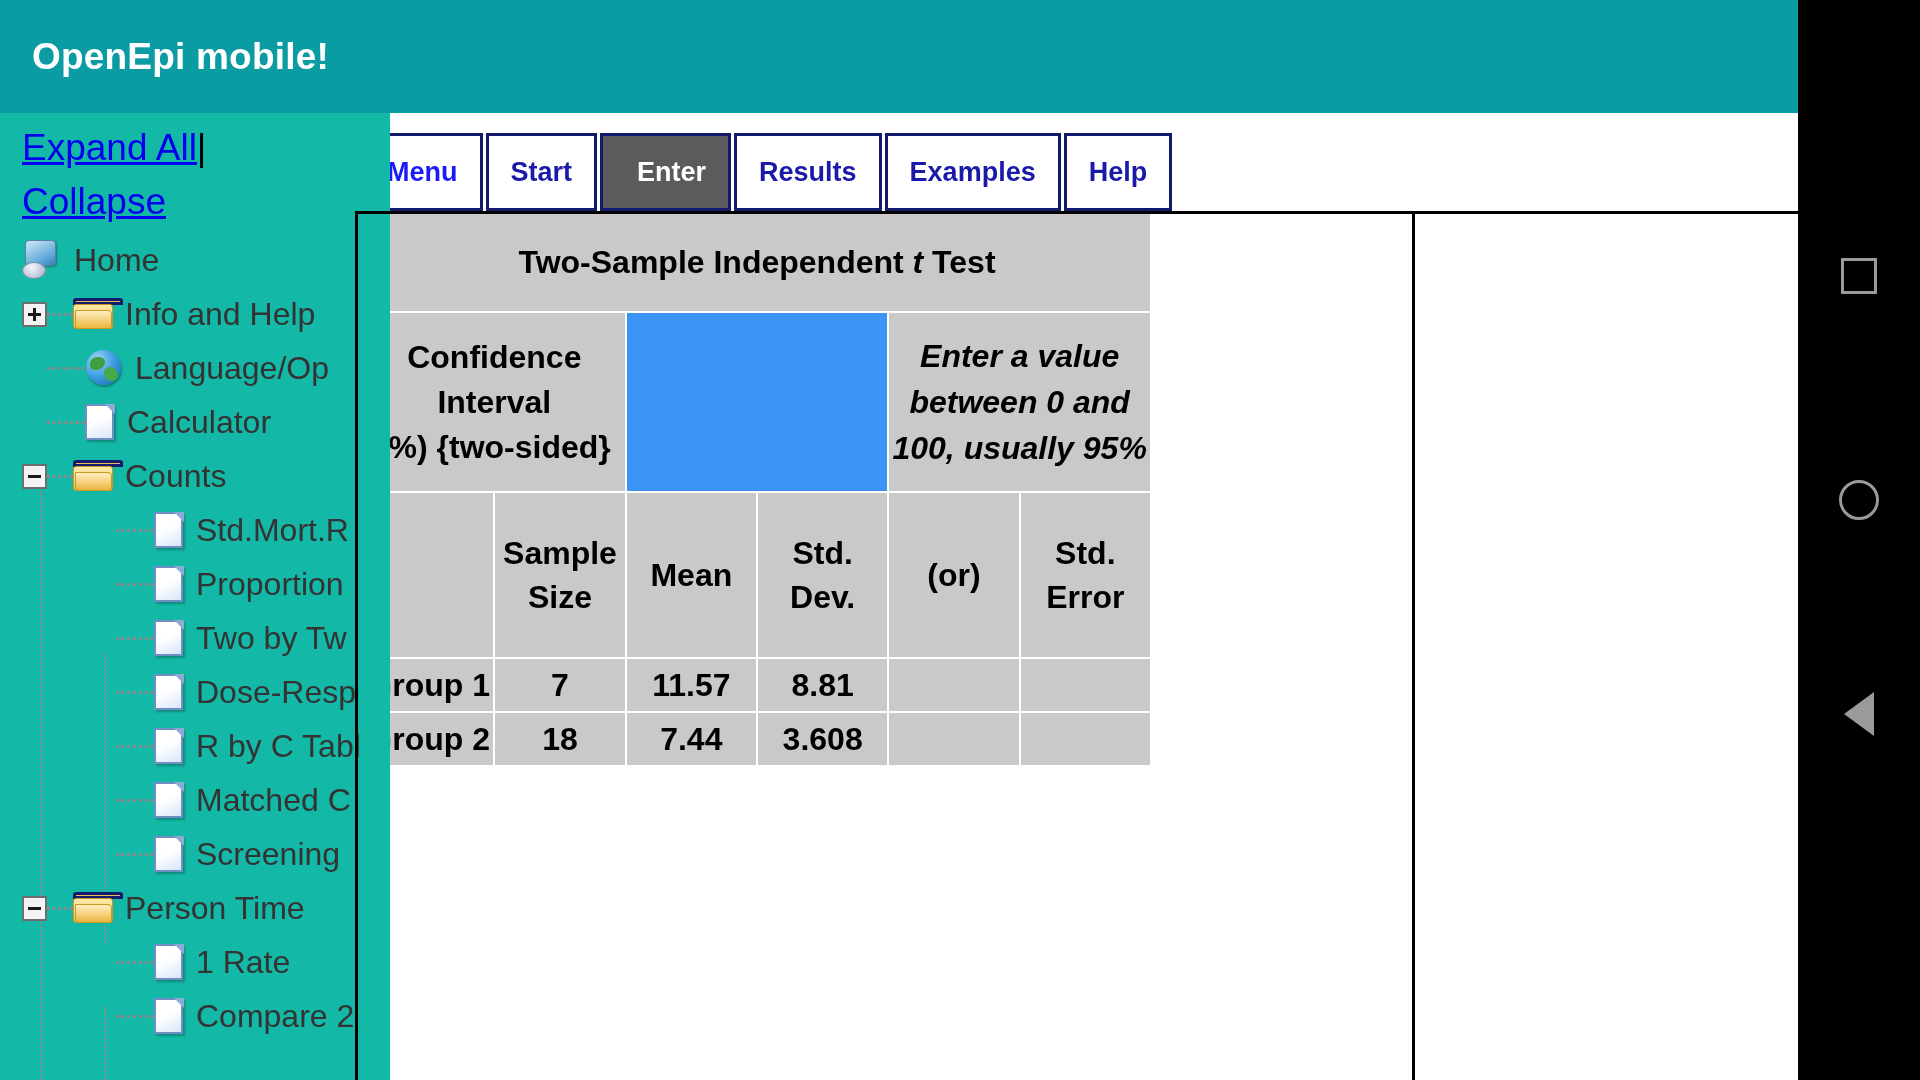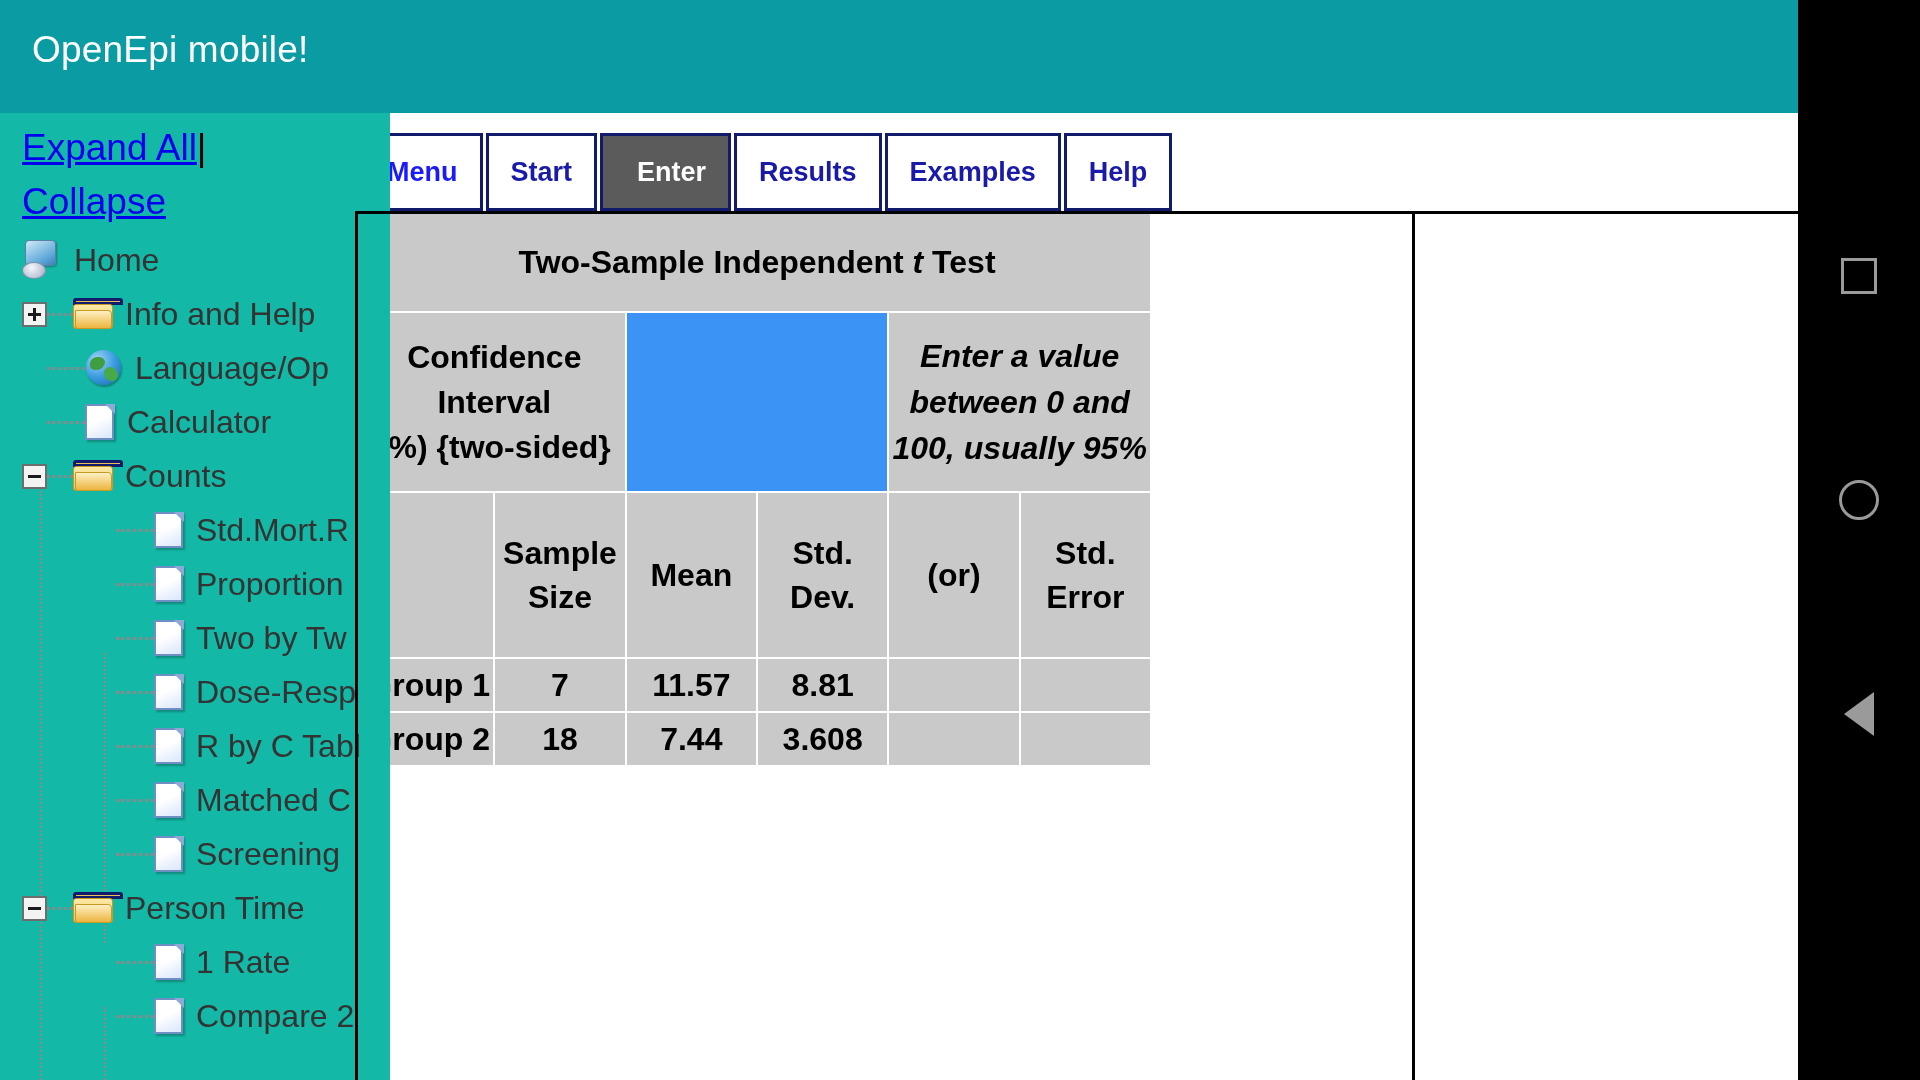--- a/index.html
+++ b/index.html
@@ -27,23 +27,23 @@
 
   
   #app-header {
     position: absolute;
     left: 0; top: 0;
     width: 1798px; height: 113px;
     background: #0b9ba3;
   }
   #app-title {
     position: absolute;
-    left: 32px; top: 29px;
+    left: 32px; top: 36px;
     font-size: 37px;
-    font-weight: normal;
+    font-weight: bold;
     color: #ffffff;
     letter-spacing: 0.2px;
   }
 
   
   #page-body {
     position: absolute;
     left: 0; top: 113px;
     width: 1798px; height: 967px;
     background: #ffffff;

